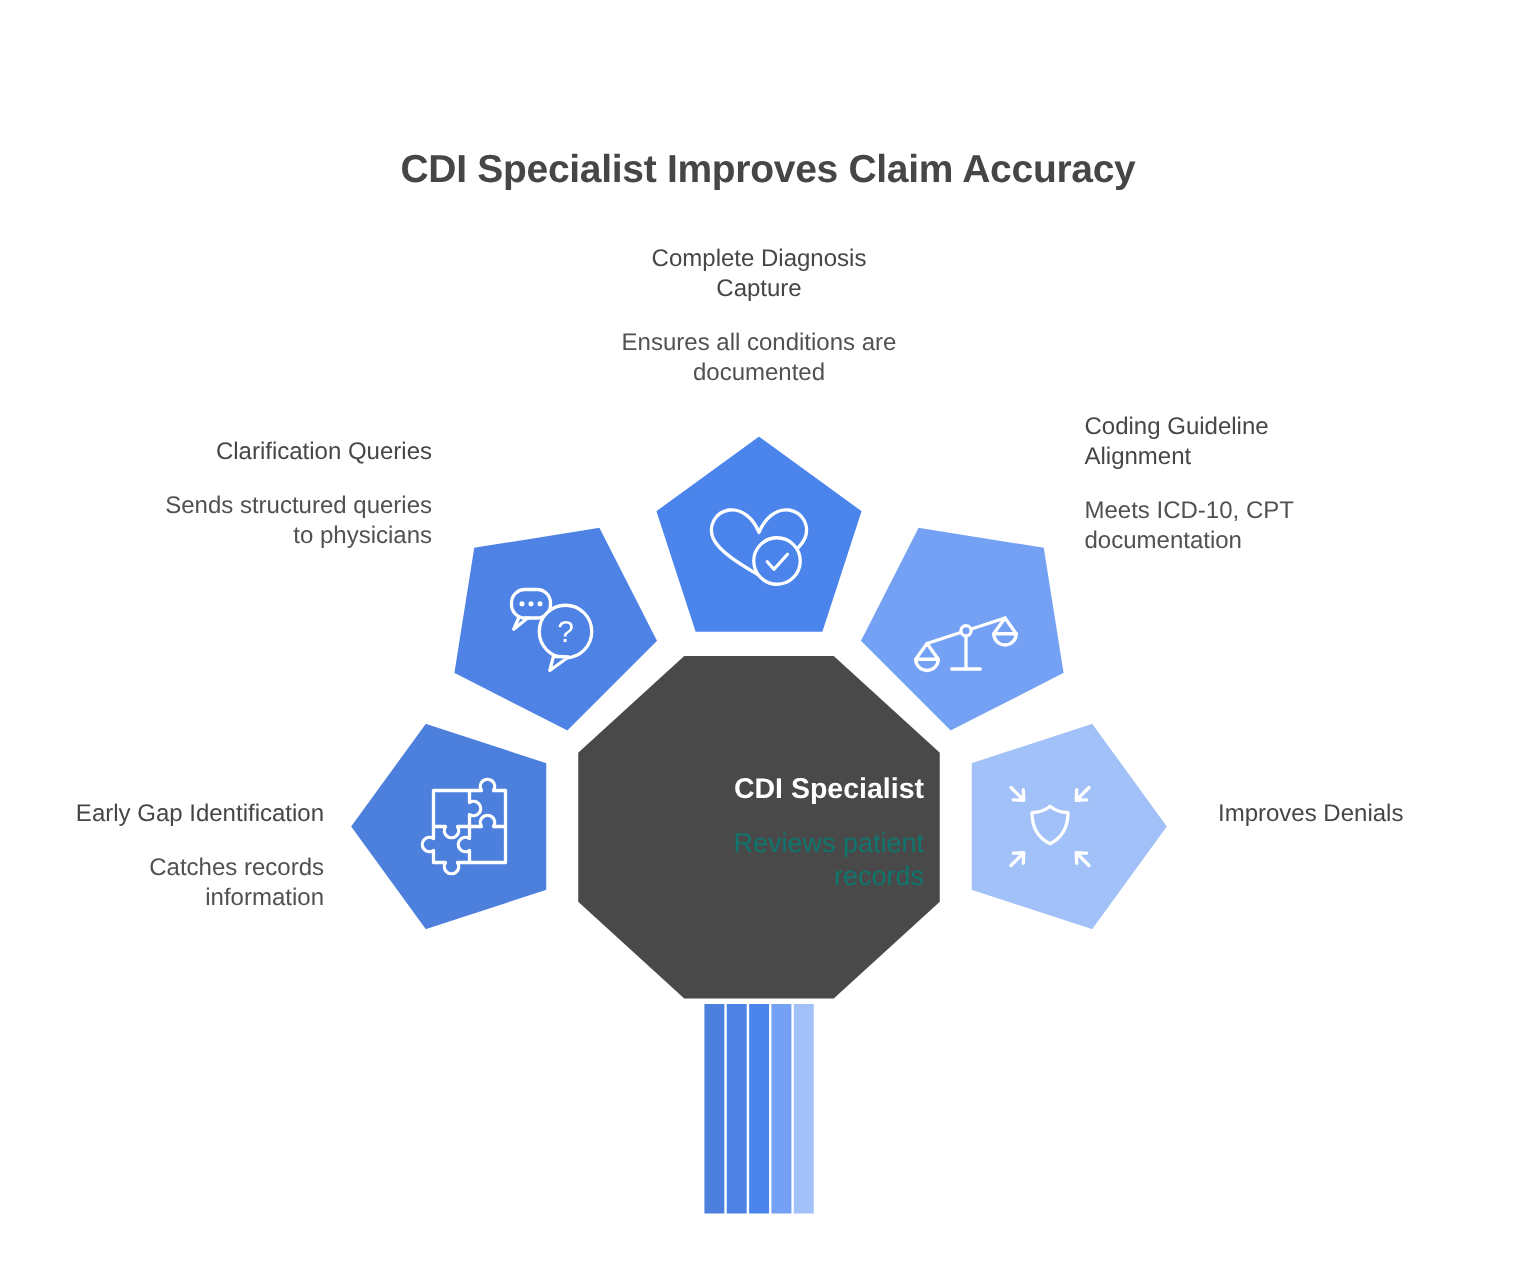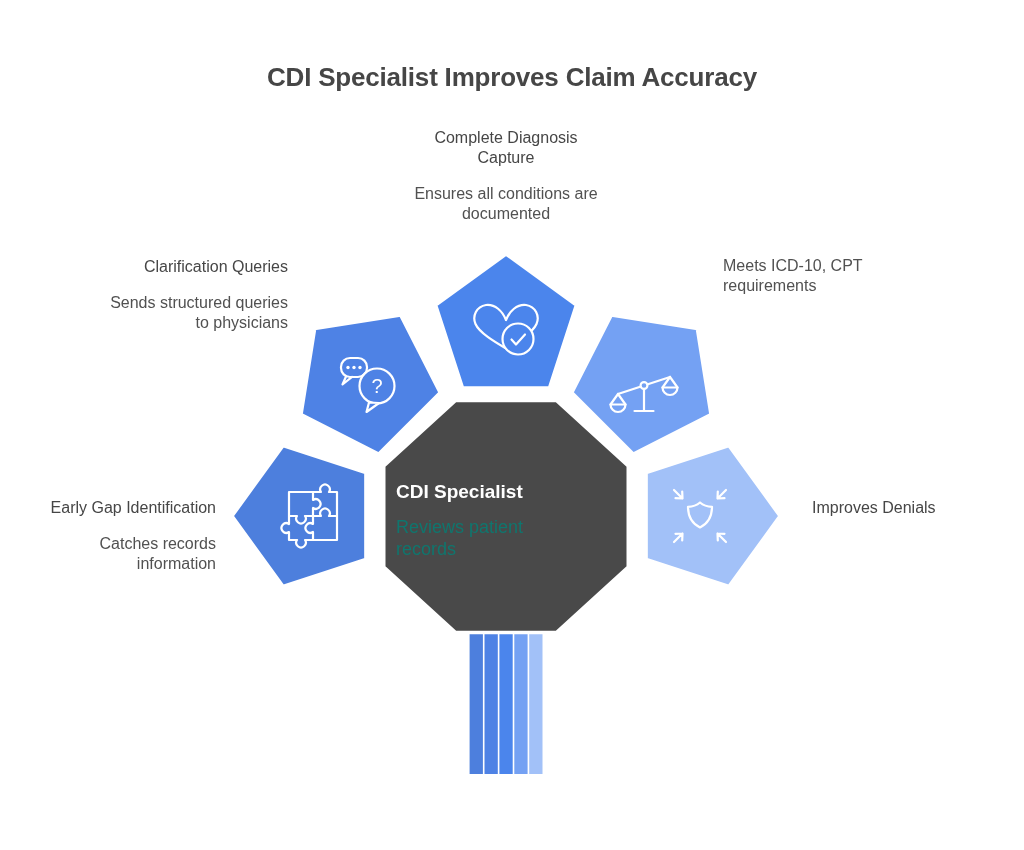--- a/index.html
+++ b/index.html
@@ -3,21 +3,21 @@
 <meta charset="utf-8">
 <style>
   html,body{margin:0;padding:0;}
   body{
     width:1024px;height:850px;
     background:#ffffff;
     font-family:"Liberation Sans", sans-serif;
     position:relative;
     overflow:hidden;
   }
-  .canvas{position:absolute;inset:0;width:1024px;height:664px;}
+  .canvas{position:absolute;inset:0;width:1024px;height:664px;margin-top:35px;}
   .art{position:absolute;left:0;top:0;}
 
   .title{
     position:absolute;left:0;top:62px;width:1024px;
     text-align:center;
     font-size:26px;font-weight:700;letter-spacing:-0.2px;
     color:#464646;
   }
 
   .lbl{position:absolute;font-size:16px;line-height:20px;color:#4a4a4a;}
@@ -27,21 +27,21 @@
   .align-c{text-align:center;}
 
   .lbl-top{left:356px;top:128px;width:300px;}
   .lbl-ul{right:736px;top:257px;}
   .lbl-ur{left:723px;top:240px;}
   .lbl-ll{right:808px;top:498px;}
   .lbl-lr{left:812px;top:498px;}
 
   .center-text{
     position:absolute;left:396px;top:480px;width:220px;
-    text-align:left;color:#ffffff;
+    text-align:right;color:#ffffff;
   }
   .center-h{font-size:19px;font-weight:700;line-height:24px;}
   .center-b{font-size:18px;font-weight:400;line-height:22px;margin-top:12px;white-space:pre-line;color:#0f766e;}
 
   .petal{stroke:#ffffff;stroke-width:3.4;stroke-linejoin:round;}
   .octagon{stroke:#ffffff;stroke-width:3.6;stroke-linejoin:round;}
   .st{stroke:#ffffff;stroke-width:2.2;stroke-linecap:round;stroke-linejoin:round;}
   .qmark{font-family:"Liberation Sans", sans-serif;font-size:20px;fill:#ffffff;}
 </style>
 </head>
@@ -120,22 +120,24 @@
   </div>
 
   <div class="lbl lbl-top align-c">
     <div class="lbl-h">Complete Diagnosis
 Capture</div>
     <div class="lbl-b">Ensures all conditions are
 documented</div>
   </div>
 
   <div class="lbl lbl-ur">
+    <div class="lbl-h">Coding Guideline
+Alignment</div>
     <div class="lbl-b">Meets ICD-10, CPT
-requirements</div>
+documentation</div>
   </div>
 
   <div class="lbl lbl-ll align-r">
     <div class="lbl-h">Early Gap Identification</div>
     <div class="lbl-b">Catches records
 information</div>
   </div>
 
   <div class="lbl lbl-lr">
     <div class="lbl-h">Improves Denials</div>

